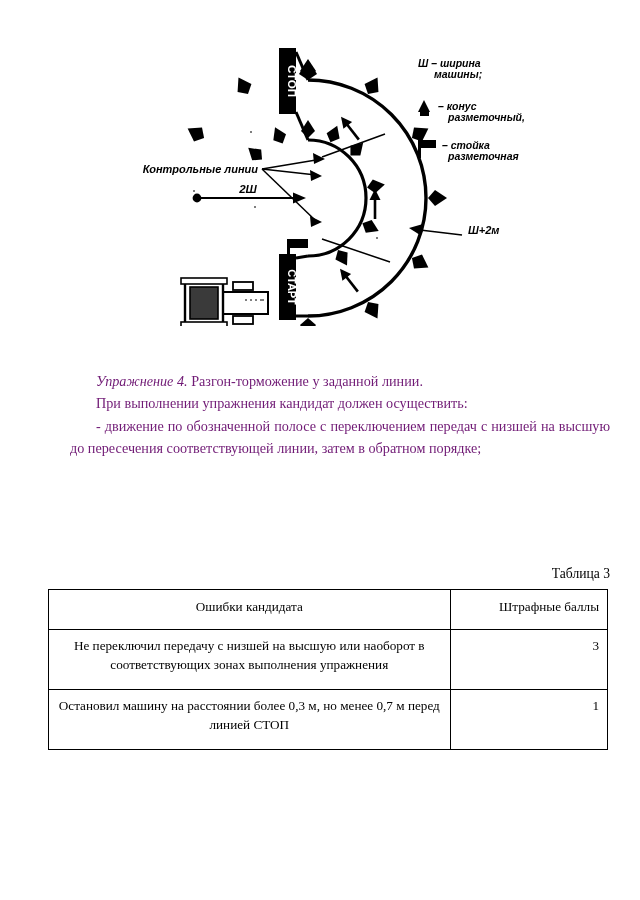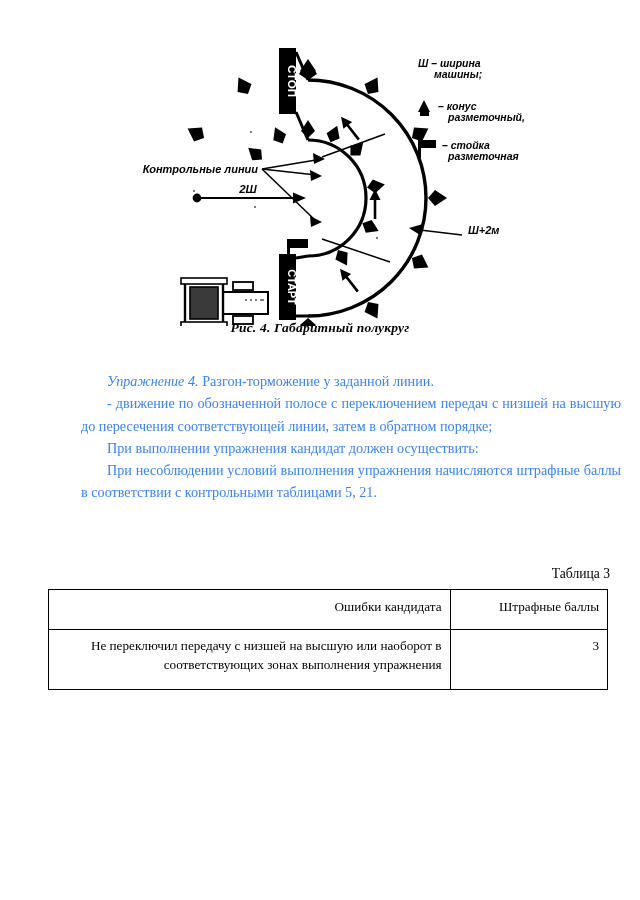--- a/index.html
+++ b/index.html
@@ -45,28 +45,28 @@
     font-family: "Liberation Serif", serif;
     font-style: italic;
     font-weight: bold;
     font-size: 13.5px;
     letter-spacing: 0.2px;
   }
 
   
   .body-text {
     position: absolute;
-    left: 81px;
+    left: 70px;
     top: 370px;
     width: 540px;
     font-family: "Liberation Serif", serif;
     font-size: 14.2px;
     line-height: 22.3px;
     text-align: justify;
-    color: #3b82f6;
+    color: #701a75;
   }
   .body-text p {
     margin: 0;
     text-indent: 26px;
   }
   .ex-title {
     font-style: italic;
   }
 
   
@@ -91,21 +91,21 @@
   table.pen-table td, table.pen-table th {
     border: 1px solid #000;
     padding: 6px 8px 7px 8px;
     vertical-align: top;
     font-weight: normal;
     line-height: 19.5px;
   }
   table.pen-table th.col-err,
   table.pen-table td.col-err {
     width: 412px;
-    text-align: right;
+    text-align: center;
     margin-left: 34px;
   }
   table.pen-table th.col-pts,
   table.pen-table td.col-pts {
     width: 148px;
     text-align: right;
   }
   table.pen-table thead th {
     text-align: center;
     padding-top: 7px;
@@ -302,39 +302,41 @@
 
     </svg>
   </div>
 
   <div class="speck" style="left:250px; top:131px; width:2px; height:2px;"></div>
   <div class="speck" style="left:254px; top:206px; width:2px; height:2px;"></div>
   <div class="speck" style="left:193px; top:190px; width:2px; height:2px;"></div>
   <div class="speck" style="left:262px; top:299px; width:2px; height:2px;"></div>
   <div class="speck" style="left:376px; top:237px; width:2px; height:2px;"></div>
 
-  <div class="figure-caption">Рис. 4. Габаритный полукруг</div>
 
   <div class="body-text">
     <p><span class="ex-title">Упражнение 4.</span><span> Разгон-торможение у заданной линии.</span></p>
+    <p>При выполнении упражнения кандидат должен осуществить:</p>
     <p>- движение по обозначенной полосе с переключением передач с низшей на высшую до пересечения соответствующей линии, затем в обратном порядке;</p>
-    <p>При выполнении упражнения кандидат должен осуществить:</p>
-    <p>При несоблюдении условий выполнения упражнения начисляются штрафные баллы в соответствии с контрольными таблицами 5, 21.</p>
   </div>
 
   <div class="table-label">Таблица 3</div>
 
   <table class="pen-table">
     <thead>
       <tr>
         <th class="col-err">Ошибки кандидата</th>
         <th class="col-pts">Штрафные баллы</th>
       </tr>
     </thead>
     <tbody>
       <tr>
         <td class="col-err">Не переключил передачу с низшей на высшую или наоборот в соответствующих зонах выполнения упражнения</td>
         <td class="col-pts">3</td>
       </tr>
+      <tr>
+        <td class="col-err">Остановил машину на расстоянии более  0,3 м, но менее 0,7 м перед линией СТОП</td>
+        <td class="col-pts">1</td>
+      </tr>
     </tbody>
   </table>
 
 </div>
 
 </body></html>

